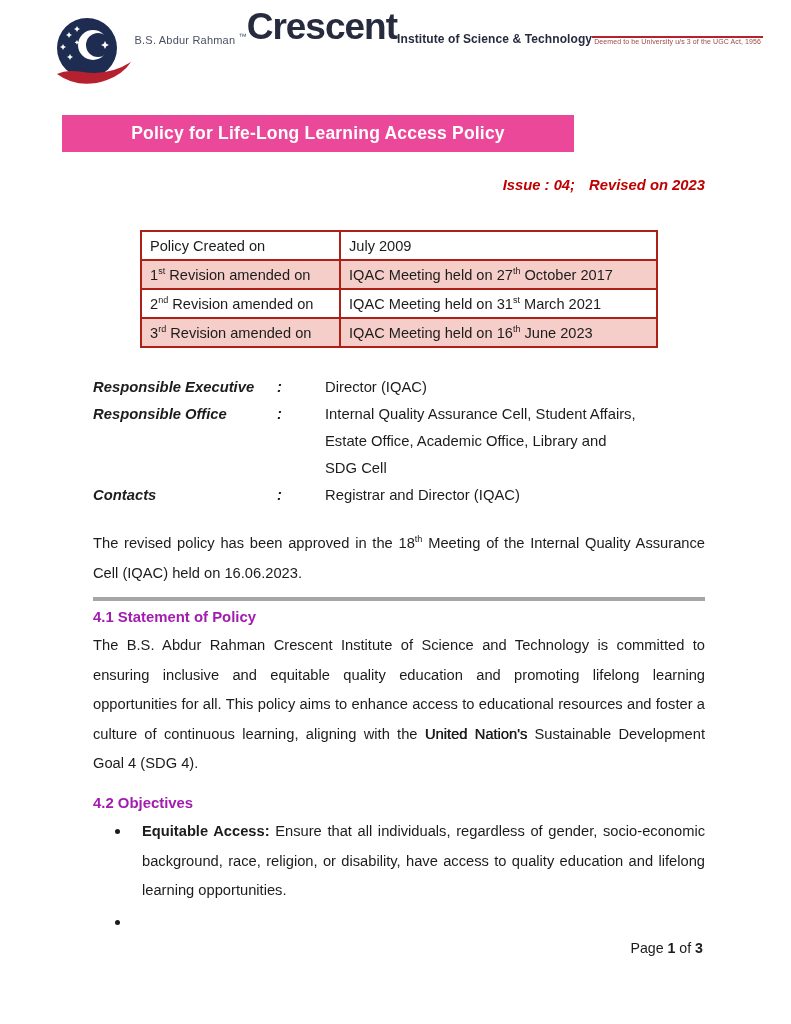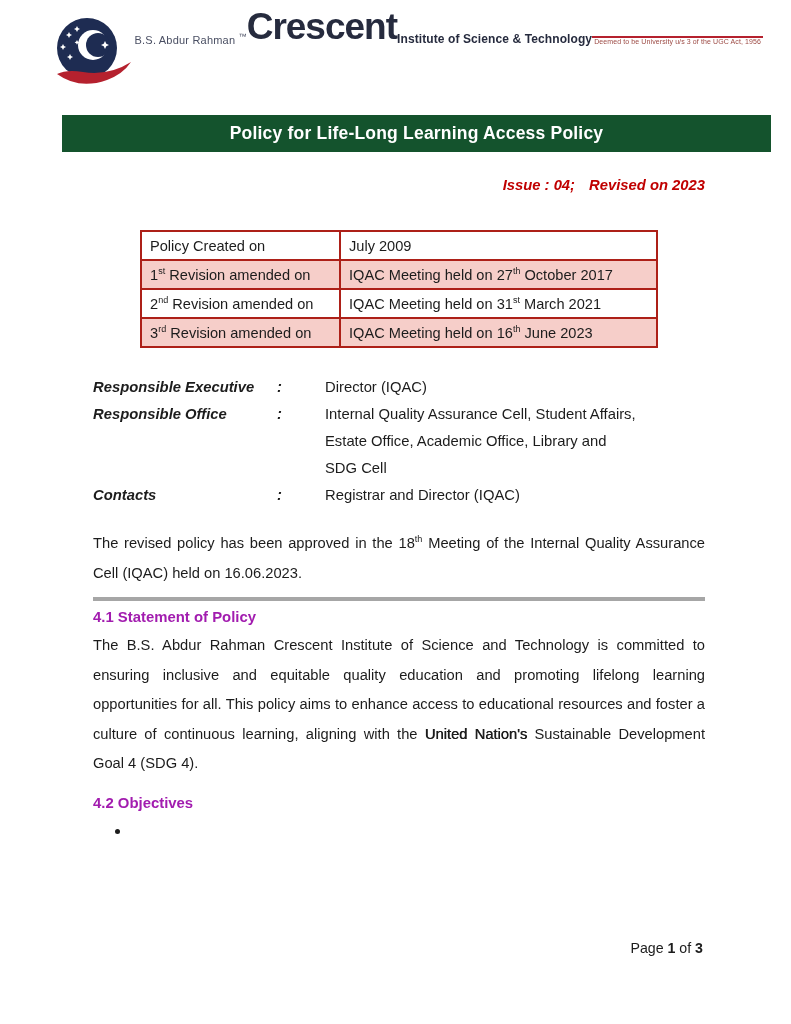--- a/index.html
+++ b/index.html
@@ -18,22 +18,22 @@
   .brand-small .tm { font-size:8px; vertical-align:super; }
   .brand-name { font-size:37px; font-weight:bold; color:#262b3e; line-height:1.02; letter-spacing:-1px; }
   .brand-sub { font-size:12px; font-weight:bold; color:#262b3e; margin-top:1px; letter-spacing:.1px; }
   .brand-tagline {
     font-size:7px; color:#9c4a44; margin-top:1px; padding:0 2px 1px 2px;
     border-top:2px solid #b5212e; letter-spacing:.1px;
   }
 
   
   .banner {
-    position:absolute; left:62px; top:115px; width:709px; height:37px;
-    background:#14532d; color:#ffffff; font-weight:bold; font-size:17.5px;
+    position:absolute; left:62px; top:115px; width:512px; height:37px;
+    background:#ec4899; color:#ffffff; font-weight:bold; font-size:17.5px;
     text-align:center; line-height:37px; letter-spacing:.2px;
   }
 
   
   .issue {
     position:absolute; top:177px; right:86px;
     color:#c00000; font-weight:bold; font-style:italic; font-size:14.8px;
   }
   .issue .gap { display:inline-block; width:14px; }
 
@@ -169,18 +169,19 @@
 
   <p class="approve"><span>The revised policy has been approved in the 18</span><sup class="s">th</sup><span> Meeting of the Internal Quality Assurance Cell (IQAC) held on 16.06.2023.</span></p>
 
   <div class="divider"></div>
 
   <div class="sec-heading h-41">4.1 Statement of Policy</div>
   <p class="body-41"><span>The B.S. Abdur Rahman Crescent Institute of Science and Technology is committed to ensuring inclusive and equitable quality education and promoting lifelong learning opportunities for all. This policy aims to enhance access to educational resources and foster a culture of continuous learning, aligning with the </span><span class="emph">United Nation's</span><span> Sustainable Development Goal 4 (SDG 4).</span></p>
 
   <div class="sec-heading h-42">4.2 Objectives</div>
   <ul class="bullets">
+    <li><span class="bullet-lead">Equitable Access:</span><span> Ensure that all individuals, regardless of gender, socio-economic background, race, religion, or disability, have access to quality education and lifelong learning opportunities.</span></li>
     <li><span class="bullet-lead"></span><span></span></li>
   </ul>
 
   <div class="footer"><span>Page </span><b>1</b><span> of </span><b>3</b></div>
 
 </div>
 
 </body></html>

